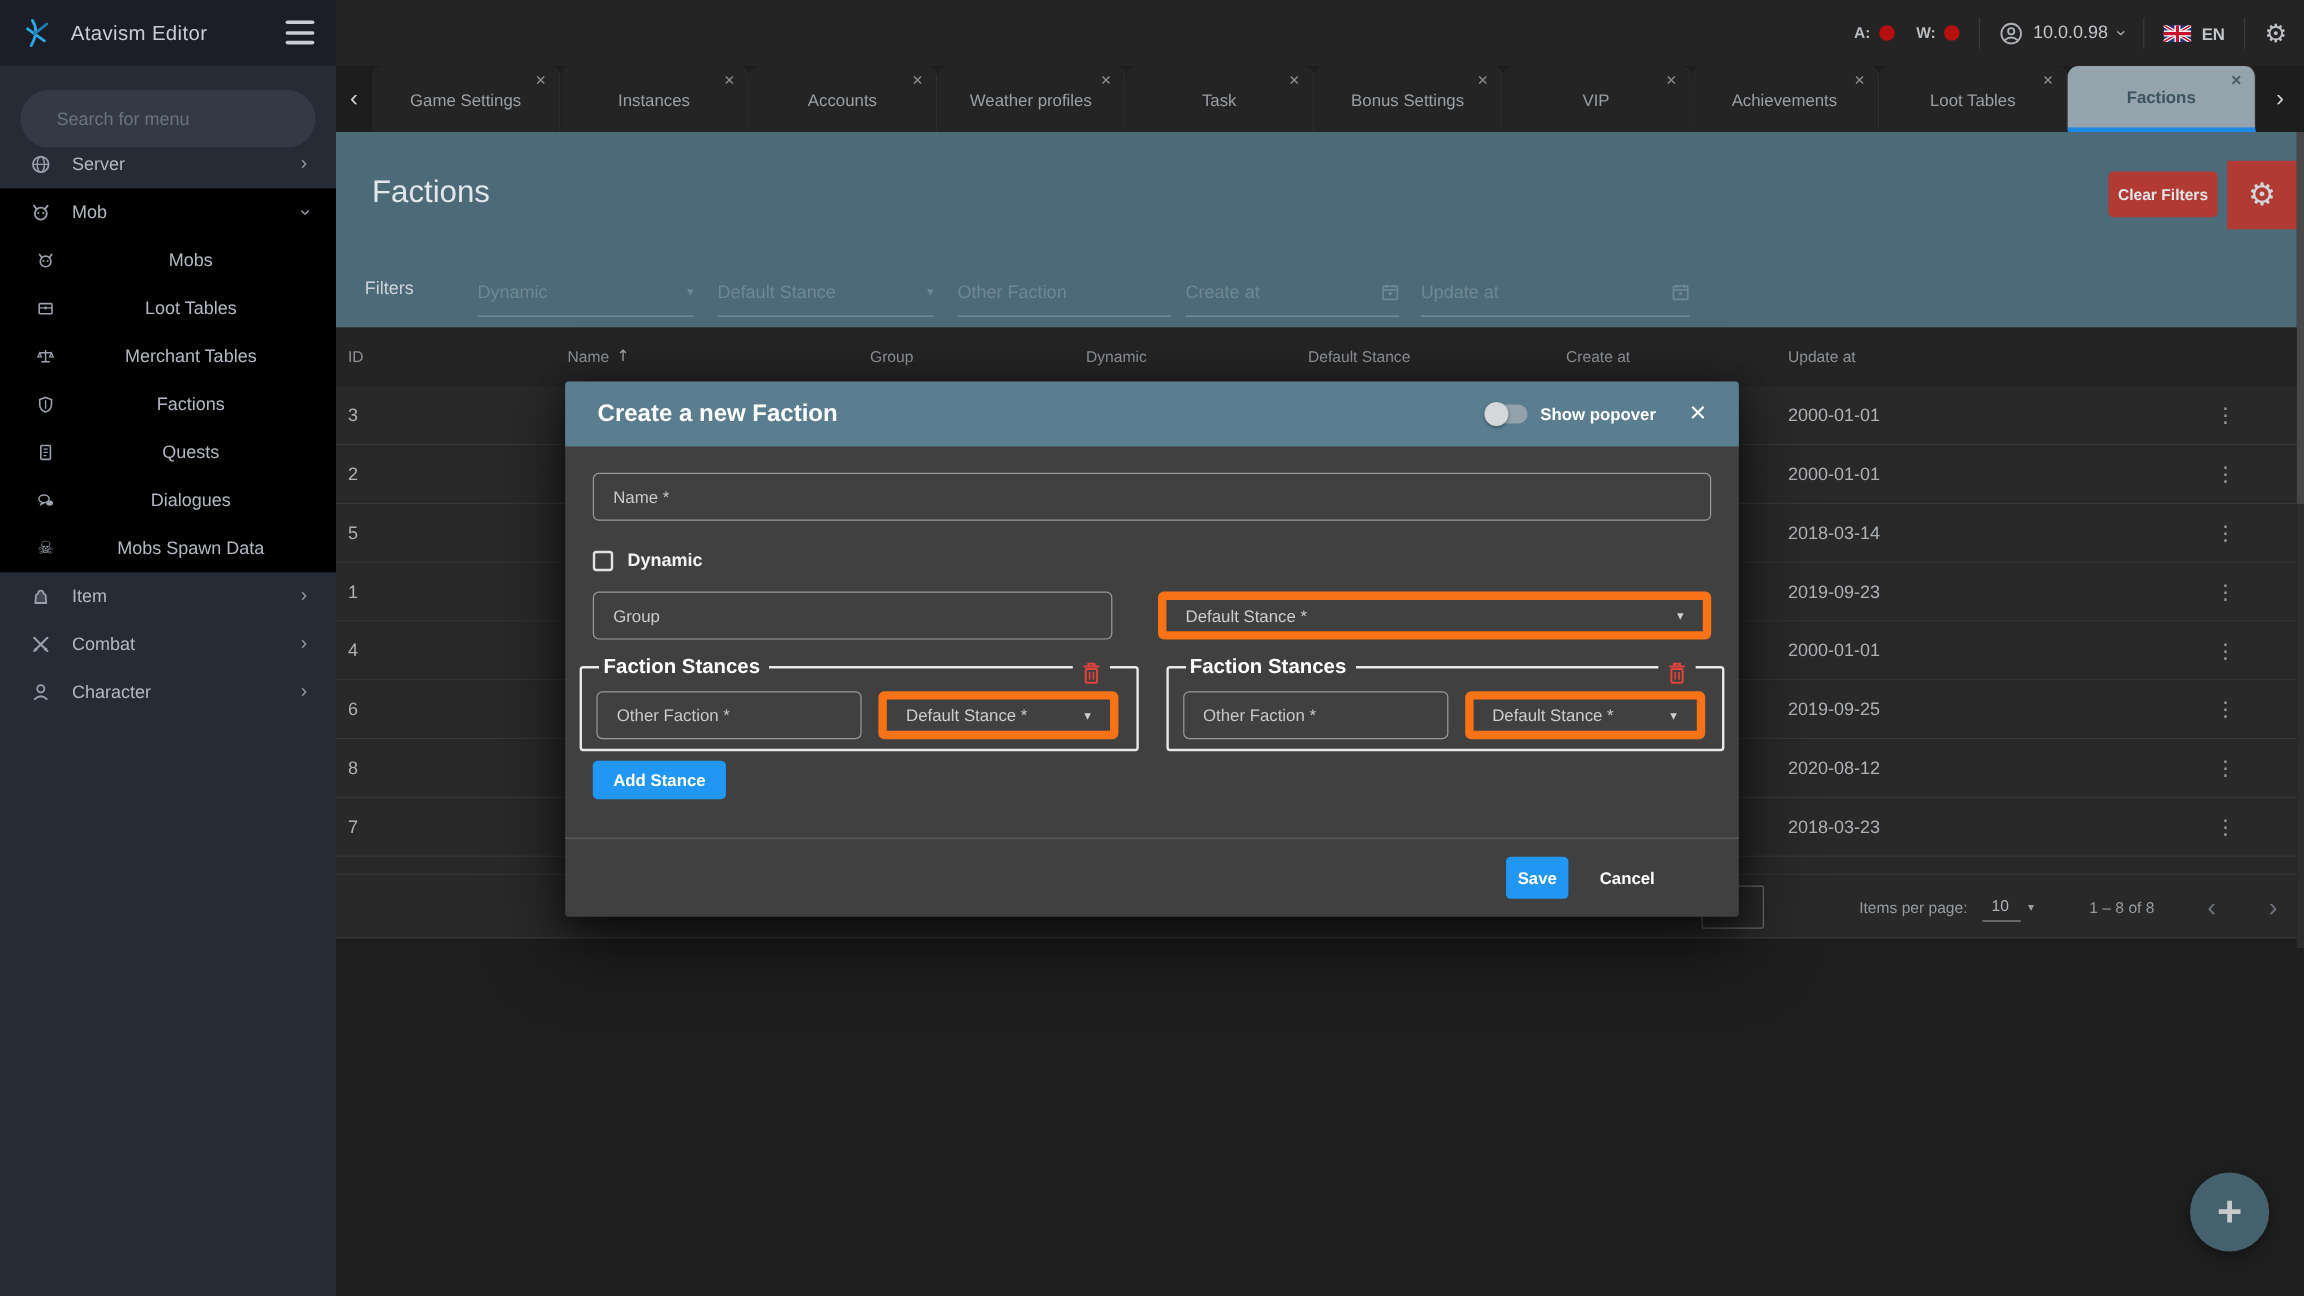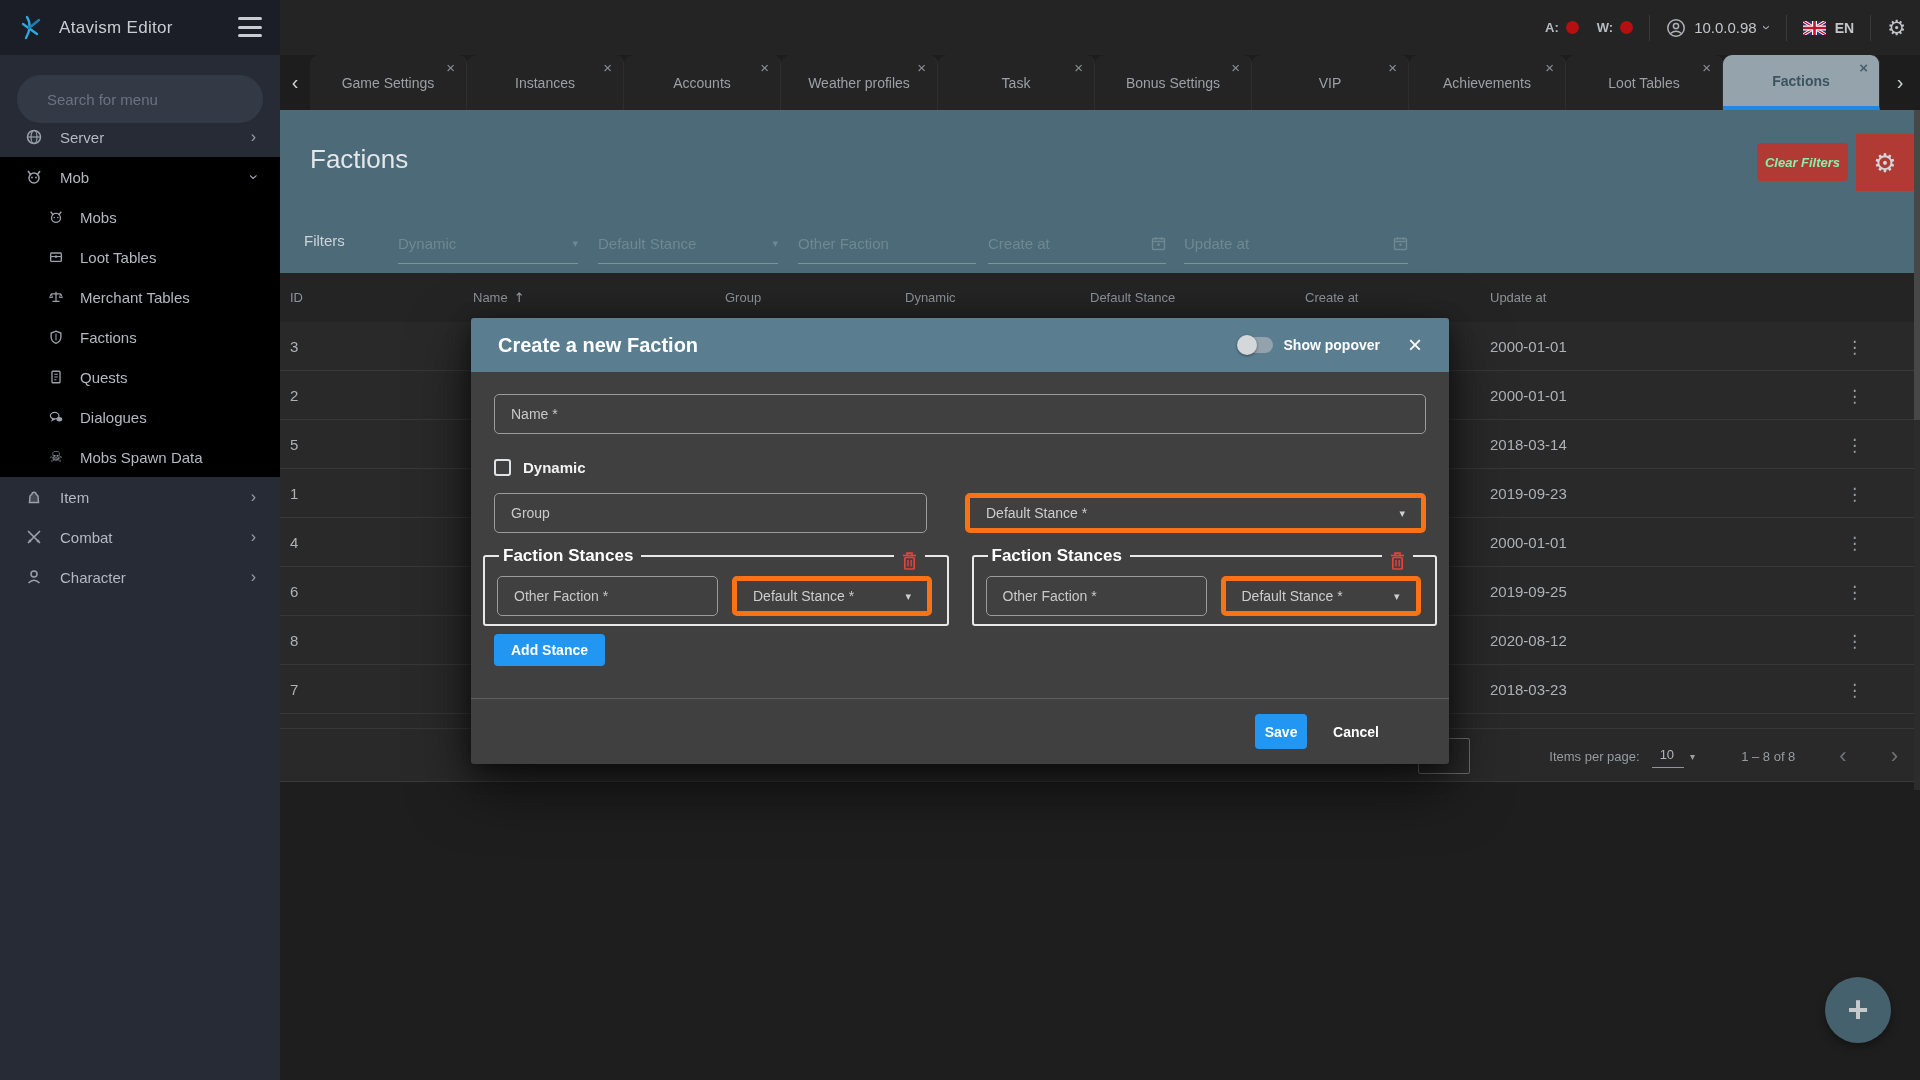--- a/index.html
+++ b/index.html
@@ -35,21 +35,21 @@
   .side-search input { flex:1; margin-left:12px; background:transparent; border:none; outline:none;
     color:#aab0ba; font-size:15px; font-family:inherit; }
   .side-search input::placeholder { color:#6b7280; }
   .side-items { position:absolute; left:0; top:62px; width:280px; }
   .side-item { height:40px; display:flex; align-items:center; padding:0 24px; color:#b3b8c2;
     font-size:15px; cursor:pointer; }
   .side-item .ic { width:20px; display:flex; justify-content:center; margin-right:16px; flex:none; }
   .side-item .lbl { flex:1; }
   .side-item .exp { color:#9aa0ab; font-size:16px; }
   .mob-section { background:#000000; }
-  .side-item.child { padding-left:46px; }
+  .side-item.child { padding-left:28px;text-align:center; }
   .side-item.child .ic { margin-right:14px; }
   .glyph-icon { font-size:15px; color:#9aa0ab; font-family:"DejaVu Sans", sans-serif; }
 
   
   .tabbar { position:absolute; left:280px; top:55px; width:1640px; height:55px; background:#1d1d1d;
     display:flex; align-items:flex-end; }
   .tab-scroll { width:30px; height:55px; display:flex; align-items:center; justify-content:center;
     color:#d0d4d8; font-size:20px; cursor:pointer; flex:none; }
   .tab-scroll.right { width:40px; }
   .tab { width:157px; height:55px; background:#242424; border-right:1px solid #2e2e2e;
@@ -61,22 +61,22 @@
 
   
   .page-header { position:absolute; left:280px; top:110px; width:1640px; height:163px; background:#4d6a79; }
   .page-title { position:absolute; left:30px; top:34px; font-size:26px; color:#e2e7ea; }
   .page-search { position:absolute; left:565px; top:30px; width:492px; height:46px; border-radius:23px;
     background:#2a2a2a; display:flex; align-items:center; padding:0 20px; }
   .page-search input { flex:1; margin-left:14px; background:transparent; border:none; outline:none;
     color:#b5b5b5; font-size:15px; font-family:inherit; }
   .page-search input::placeholder { color:#6d6d6d; }
   .clear-filters { position:absolute; left:1477px; top:33px; width:91px; height:38px; background:#b13a34;
-    border:none; border-radius:4px; color:#86efac; font-weight:bold; font-size:13px; cursor:pointer;
-    font-family:inherit;font-style:italic; }
+    border:none; border-radius:4px; color:#e5e5e5; font-weight:bold; font-size:13px; cursor:pointer;
+    font-family:inherit; }
   .gear-btn { position:absolute; left:1576px; top:24px; width:58px; height:57px; background:#b13a34;
     display:flex; align-items:center; justify-content:center; cursor:pointer; }
   .gear-btn .gear { font-size:26px; color:#d3d7da; }
   .filters-row { position:absolute; left:0; top:108px; width:1640px; height:55px; }
   .filters-label { position:absolute; left:24px; top:14px; color:#ccd4d9; font-size:15px; }
   .ffield { position:absolute; top:6px; height:40px; border-bottom:1px solid rgba(255,255,255,0.28);
     color:#6f8893; font-size:15px; display:flex; align-items:center; cursor:pointer; }
   .ffield .flbl { flex:1; }
   .ffield .arrow { font-size:11px; color:#6f8893; font-family:"DejaVu Sans", sans-serif; }
   .f0 { left:118px; width:180px; } .f1 { left:318px; width:180px; }
@@ -125,21 +125,21 @@
   .modal-close { color:#fff; font-size:24px; margin-left:28px; cursor:pointer; line-height:1; }
   .modal-body { padding:22px 23px 0; }
   .m-input { width:100%; height:40px; border:1px solid #9b9b9b; border-radius:5px; background:transparent;
     color:#ddd; font-size:14px; padding:0 16px; outline:none; font-family:inherit; }
   .m-input::placeholder { color:#c9c9c9; }
   .dyn-row { margin-top:25px; display:flex; align-items:center; }
   .checkbox { width:17px; height:17px; border:2px solid #e0e3e5; border-radius:3px; cursor:pointer; }
   .dyn-label { margin-left:12px; color:#f2f2f2; font-size:15px; font-weight:bold; }
   .pair-row { margin-top:17px; display:flex; gap:38px; }
   .group-input { width:433px; flex:none; }
-  .m-select { height:40px; border:5px solid #f97316; border-radius:5px; display:flex; align-items:center;
+  .m-select { height:40px; border:7px solid #f97316; border-radius:5px; display:flex; align-items:center;
     padding:0 16px; color:#cdcdcd; font-size:14px; cursor:pointer; }
   .m-select .flx { flex:1; }
   .m-select .arrow { font-size:11px; color:#cfcfcf; font-family:"DejaVu Sans", sans-serif; }
   .stance-sel { flex:1; }
   .stances-row { margin:13px -11px 0; display:flex; gap:23px; }
   .stance-fs { width:514px; height:80px; border:2px solid #e8e8e8; border-radius:3px; position:relative;
     padding:8px 12px 0; }
   .stance-fs legend { margin-left:2px; padding:0 8px 0 4px; color:#fff; font-size:17px; font-weight:bold; }
   .trash { position:absolute; right:22px; top:-15px; background:#404040; padding:0 7px; cursor:pointer; }
   .fs-inner { display:flex; gap:14px; margin-top:2px; }

